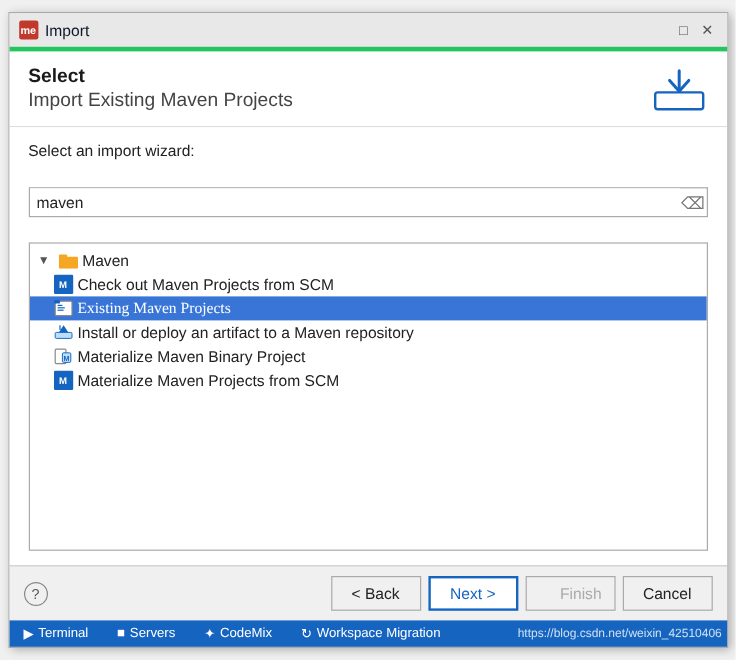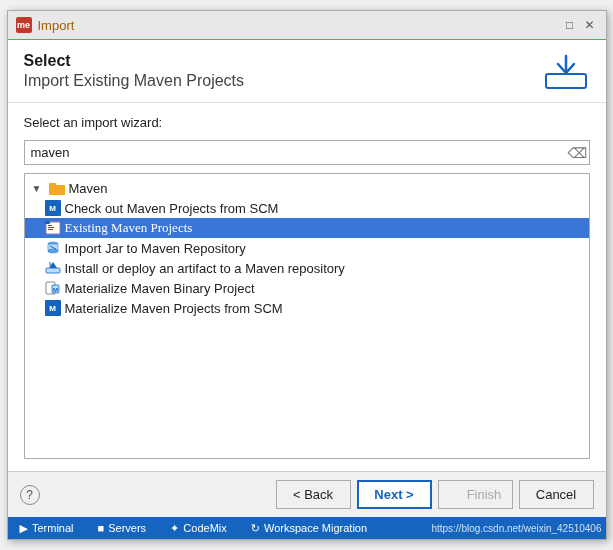--- a/index.html
+++ b/index.html
@@ -18,21 +18,21 @@
       width: 600px;
       height: 530px;
       background: #f5f5f5;
       border: 1px solid #aaa;
       box-shadow: 2px 2px 8px rgba(0,0,0,0.3);
       display: flex;
       flex-direction: column;
     }
     .title-bar {
       background: #e8e8e8;
-      border-bottom: 1px solid #22c55e;
+      border-bottom: 4px solid #22c55e;
       padding: 6px 8px;
       display: flex;
       align-items: center;
       justify-content: space-between;
       user-select: none;
     }
     .title-bar-left {
       display: flex;
       align-items: center;
       gap: 6px;
@@ -44,21 +44,21 @@
       border-radius: 2px;
       display: flex;
       align-items: center;
       justify-content: center;
       color: white;
       font-size: 9px;
       font-weight: bold;
     }
     .title-text {
       font-size: 13px;
-      color: #a16207;
+      color: #0f172a;
     }
     .title-bar-controls {
       display: flex;
       gap: 4px;
     }
     .title-btn {
       width: 16px;
       height: 16px;
       background: none;
       border: none;
@@ -92,21 +92,21 @@
       width: 48px;
       height: 40px;
     }
 
     .body-area {
       flex: 1;
       background: white;
       padding: 12px 16px;
       display: flex;
       flex-direction: column;
-      gap: 8px;
+      gap: 21px;
       overflow: hidden;
     }
     .body-label {
       font-size: 13px;
       color: #222;
       margin-bottom: 2px;
     }
     .search-row {
       display: flex;
       align-items: center;
@@ -221,21 +221,21 @@
       border: 1px solid #aaa;
       background: #f0f0f0;
       cursor: pointer;
       font-size: 13px;
       color: #222;
     }
     .footer-btn.primary {
       border: 2px solid #1565c0;
       background: white;
       color: #1565c0;
-      font-weight: bold;
+      font-weight: normal;
     }
     .footer-btn:disabled {
       color: #aaa;
       cursor: default;
       padding-left: 28px;
     }
     .status-bar {
       background: #1565c0;
       height: 22px;
       display: flex;
@@ -328,32 +328,20 @@
             <rect x="1" y="2" width="14" height="12" rx="1" fill="white" stroke="#888" stroke-width="1"></rect>
             <rect x="3" y="5" width="4" height="1" fill="#1565c0"></rect>
             <rect x="3" y="7" width="6" height="1" fill="#1565c0"></rect>
             <rect x="3" y="9" width="5" height="1" fill="#1565c0"></rect>
             <rect x="0" y="1" width="5" height="3" rx="1" fill="#1565c0"></rect>
           </svg>
         </span>
         <span>Existing Maven Projects</span>
       </div>
 
-      <div class="tree-item indent1">
-        <span class="tree-icon">
-          <svg width="16" height="16" viewBox="0 0 16 16">
-            <ellipse cx="8" cy="4" rx="5" ry="2" fill="#64b5f6" stroke="#1565c0" stroke-width="0.5"></ellipse>
-            <rect x="3" y="4" width="10" height="7" fill="#bbdefb"></rect>
-            <ellipse cx="8" cy="11" rx="5" ry="2" fill="#64b5f6" stroke="#1565c0" stroke-width="0.5"></ellipse>
-            <rect x="3" y="4" width="10" height="7" fill="none" stroke="#1565c0" stroke-width="0.5"></rect>
-            <path d="M5 6 L11 9" stroke="#1565c0" stroke-width="1"></path>
-          </svg>
-        </span>
-        <span>Import Jar to Maven Repository</span>
-      </div>
 
       <div class="tree-item indent1">
         <span class="tree-icon">
           <svg width="16" height="16" viewBox="0 0 16 16">
             <rect x="1" y="8" width="14" height="5" rx="1" fill="#bbdefb" stroke="#1565c0" stroke-width="0.8"></rect>
             <polygon points="8,2 4,8 12,8" fill="#1565c0"></polygon>
             <path d="M5 2 L5 6" stroke="#1565c0" stroke-width="1"></path>
           </svg>
         </span>
         <span>Install or deploy an artifact to a Maven repository</span>

